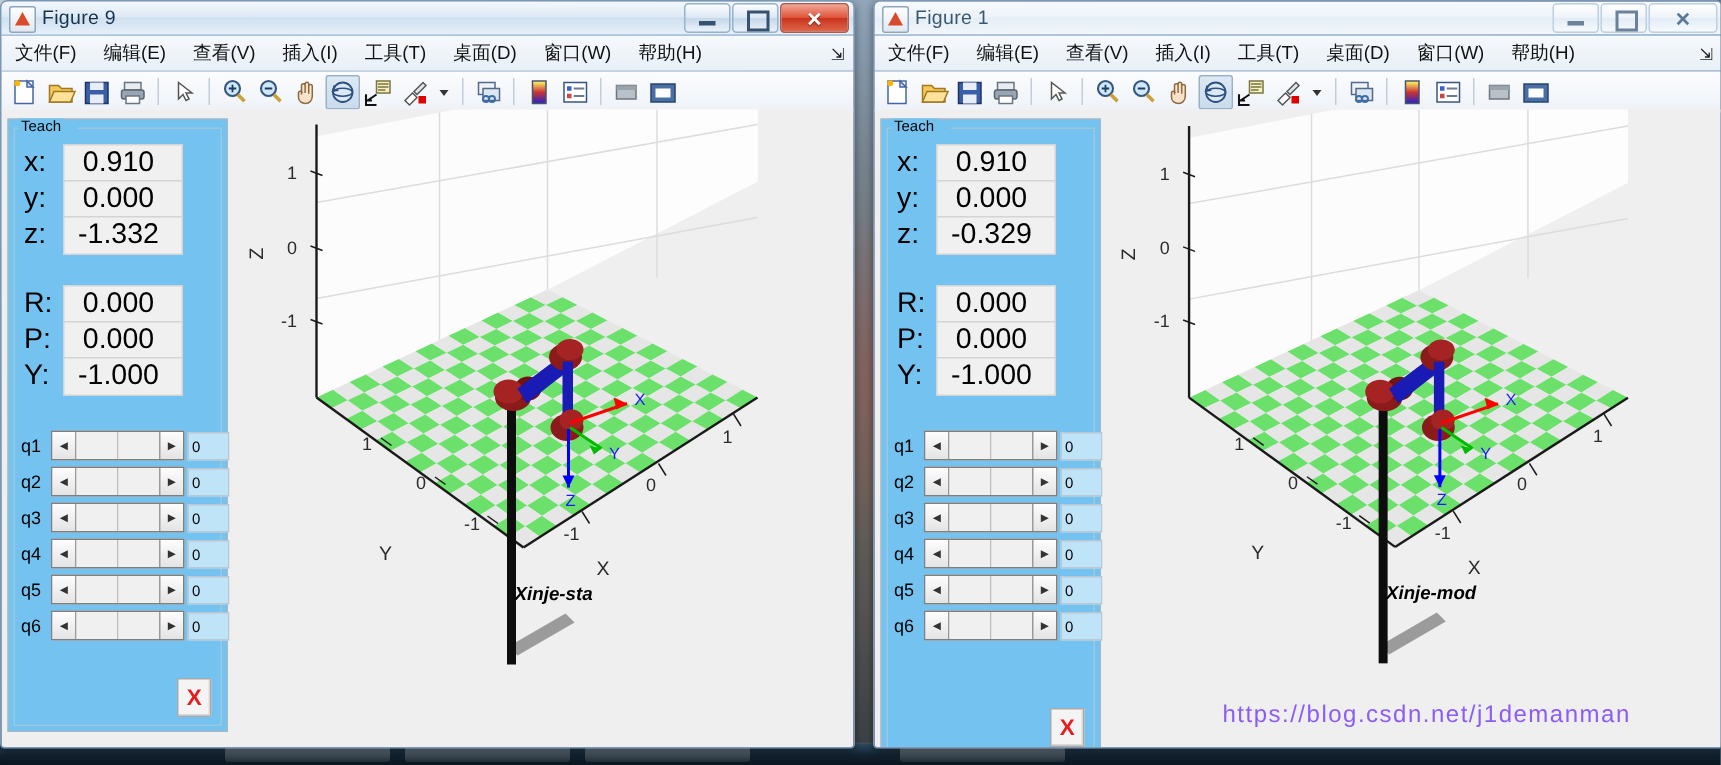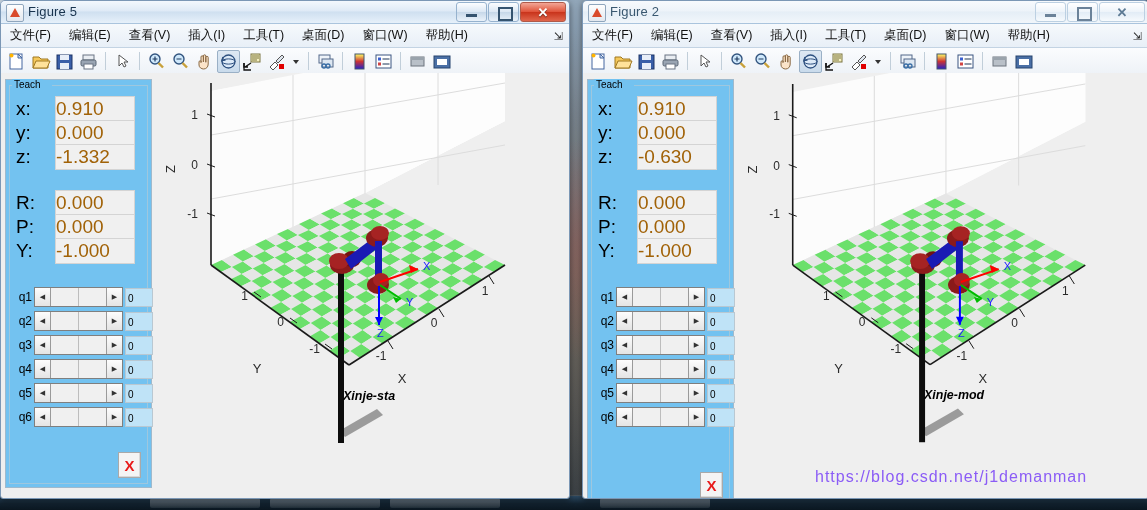--- a/index.html
+++ b/index.html
@@ -77,25 +77,25 @@
   
   .teach{position:absolute;background:#73c2f0;border:1px solid #9fb9cc;text-decoration:underline;}
   .teach-legend{position:absolute;left:6px;top:-1px;font-size:10px;color:#000;background:#73c2f0;padding:0 2px;}
   .teach-frame{position:absolute;left:3px;top:5px;right:3px;bottom:3px;
     border:1px solid #9ec7de;border-top:none;}
   .teach-frame::before{content:"";position:absolute;left:0;top:0;width:10px;height:1px;background:#9ec7de;}
   .teach-frame::after{content:"";position:absolute;right:0;top:0;width:calc(100% - 42px);height:1px;background:#9ec7de;}
 
   .row{position:absolute;display:flex;align-items:center;}
   .rlabel{font-size:19px;color:#000;width:26px;}
-  .rbox{background:#f0f0f0;border:1px solid #d4d4d4;text-align:left;
-    font-size:19px;color:#a16207;padding:1px 6px 2px 0;width:72px;line-height:21px;margin-left:13px;}
+  .rbox{background:#f0f0f0;border:1px solid #d4d4d4;text-align:center;
+    font-size:19px;color:#000000;padding:1px 6px 2px 0;width:72px;line-height:21px;}
 
   .qrow{position:absolute;display:flex;align-items:center;gap:2px;}
-  .qlabel{font-size:12px;color:#000;width:18px;text-align:right;}
+  .qlabel{font-size:12px;color:#000;width:18px;}
   .slider{width:89px;height:20px;display:flex;border:1px solid #7f7f7f;
     background:#f0f0f0;box-sizing:border-box;}
   .sarrow{width:15px;height:100%;background:linear-gradient(180deg,#fdfdfd,#e4e4e4);
     border-right:1px solid #9a9a9a;display:flex;align-items:center;justify-content:center;
     font-size:7px;color:#333;}
   .sarrow.right{border-right:none;border-left:1px solid #9a9a9a;}
   .strack{flex:1;display:flex;}
   .strack .half{flex:1;background:#f0f0f0;}
   .strack .half:first-child{border-right:1px solid #bdbdbd;}
   .qval{width:28px;height:19px;background:#bfe3f7;border:1px solid #b9c8d2;
@@ -125,21 +125,21 @@
 <div class="taskbar">
   <div class="tbitem" style="left:150px;width:110px;"></div>
   <div class="tbitem" style="left:270px;width:110px;"></div>
   <div class="tbitem" style="left:390px;width:110px;"></div>
   <div class="tbitem" style="left:600px;width:110px;"></div>
 </div>
 
 <div class="window" id="win1" style="left:0px;top:0px;width:568px;height:497px;">
   <div class="titlebar">
     <div class="title-icon"></div>
-    <div class="title-text">Figure 5</div>
+    <div class="title-text">Figure 9</div>
     <div class="wbtns">
       <div class="wbtn">
           <span class="glyph-min"></span>
         </div>
       <div class="wbtn">
           <span class="glyph-max"></span>
         </div>
       <div class="wbtn close">
           <span class="glyph-x">✕</span>
         </div>
@@ -665,21 +665,21 @@
 
         <text class="robotlabel" x="190" y="327">Xinje-sta</text>
       </svg>
     </div>
   </div>
 </div>
 
 <div class="window inactive" id="win2" style="left:582px;top:0px;width:565px;height:497px;">
   <div class="titlebar">
     <div class="title-icon"></div>
-    <div class="title-text">Figure 2</div>
+    <div class="title-text">Figure 1</div>
     <div class="wbtns">
       <div class="wbtn">
           <span class="glyph-min"></span>
         </div>
       <div class="wbtn">
           <span class="glyph-max"></span>
         </div>
       <div class="wbtn close">
           <span class="glyph-x">✕</span>
         </div>
@@ -813,21 +813,21 @@
       <div class="row" style="left:10px;top:16px;">
         <span class="rlabel">x:</span>
         <span class="rbox">0.910</span>
       </div>
       <div class="row" style="left:10px;top:40px;">
         <span class="rlabel">y:</span>
         <span class="rbox">0.000</span>
       </div>
       <div class="row" style="left:10px;top:64px;">
         <span class="rlabel">z:</span>
-        <span class="rbox">-0.630</span>
+        <span class="rbox">-0.329</span>
       </div>
 
       <div class="row" style="left:10px;top:110px;">
         <span class="rlabel">R:</span>
         <span class="rbox">0.000</span>
       </div>
       <div class="row" style="left:10px;top:134px;">
         <span class="rlabel">P:</span>
         <span class="rbox">0.000</span>
       </div>

